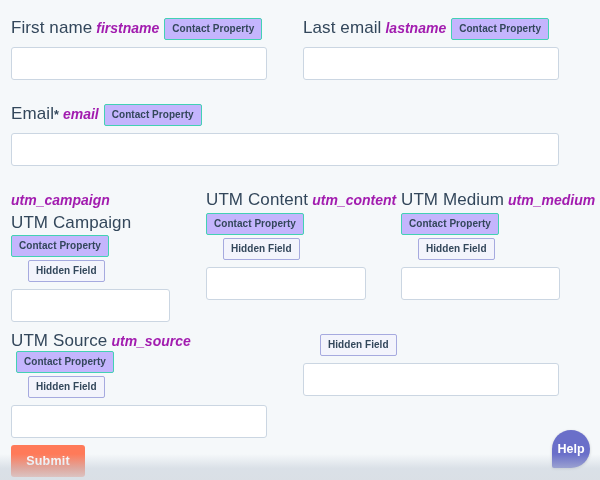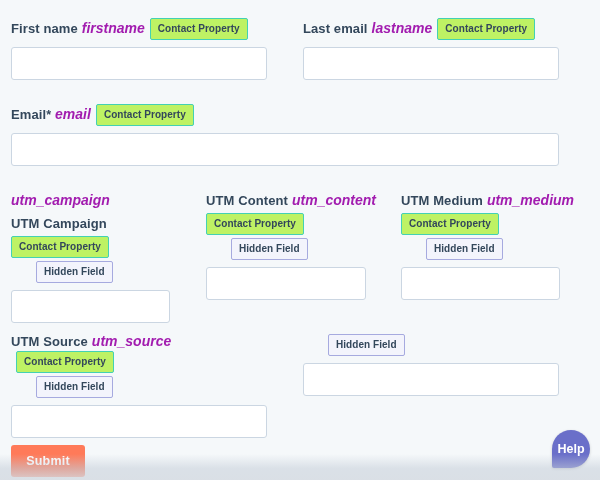--- a/index.html
+++ b/index.html
@@ -46,22 +46,22 @@
     position: absolute;
   }
 
   .field-head {
     display: block;
     line-height: 19px;
     margin: 0 0 3px 0;
   }
 
   .label-text {
-    font-size: 13px;
-    font-weight: bold;
+    font-size: 17px;
+    font-weight: normal;
     color: #33475b;
     letter-spacing: 0.1px;
     white-space: nowrap;
   }
 
   .req-star {
     font-size: 12.5px;
     font-weight: bold;
     color: #33475b;
   }
@@ -82,39 +82,39 @@
     line-height: 1;
     padding: 5px 7px 5px 7px;
     border-radius: 2px;
     vertical-align: middle;
     white-space: nowrap;
     letter-spacing: 0.05px;
   }
 
   .tag-contact {
     border: 1.5px solid #43d1b4;
-    background: #bef264;
+    background: #c4b5fd;
     color: #33475b;
     margin-left: 5px;
   }
 
   .tag-hidden {
     border: 1.5px solid #a6aadf;
     background: #f3f4fc;
     color: #33475b;
     margin-left: 0;
   }
 
   .tag-line {
     line-height: 17px;
     margin: 3px 0 0 0;
   }
 
   .tag-indent {
-    margin-left: 25px;
+    margin-left: 17px;
   }
 
   .input {
     display: block;
     box-sizing: border-box;
     background: #ffffff;
     border: 1px solid #cbd6e2;
     border-radius: 3px;
     height: 33px;
     width: 100%;

